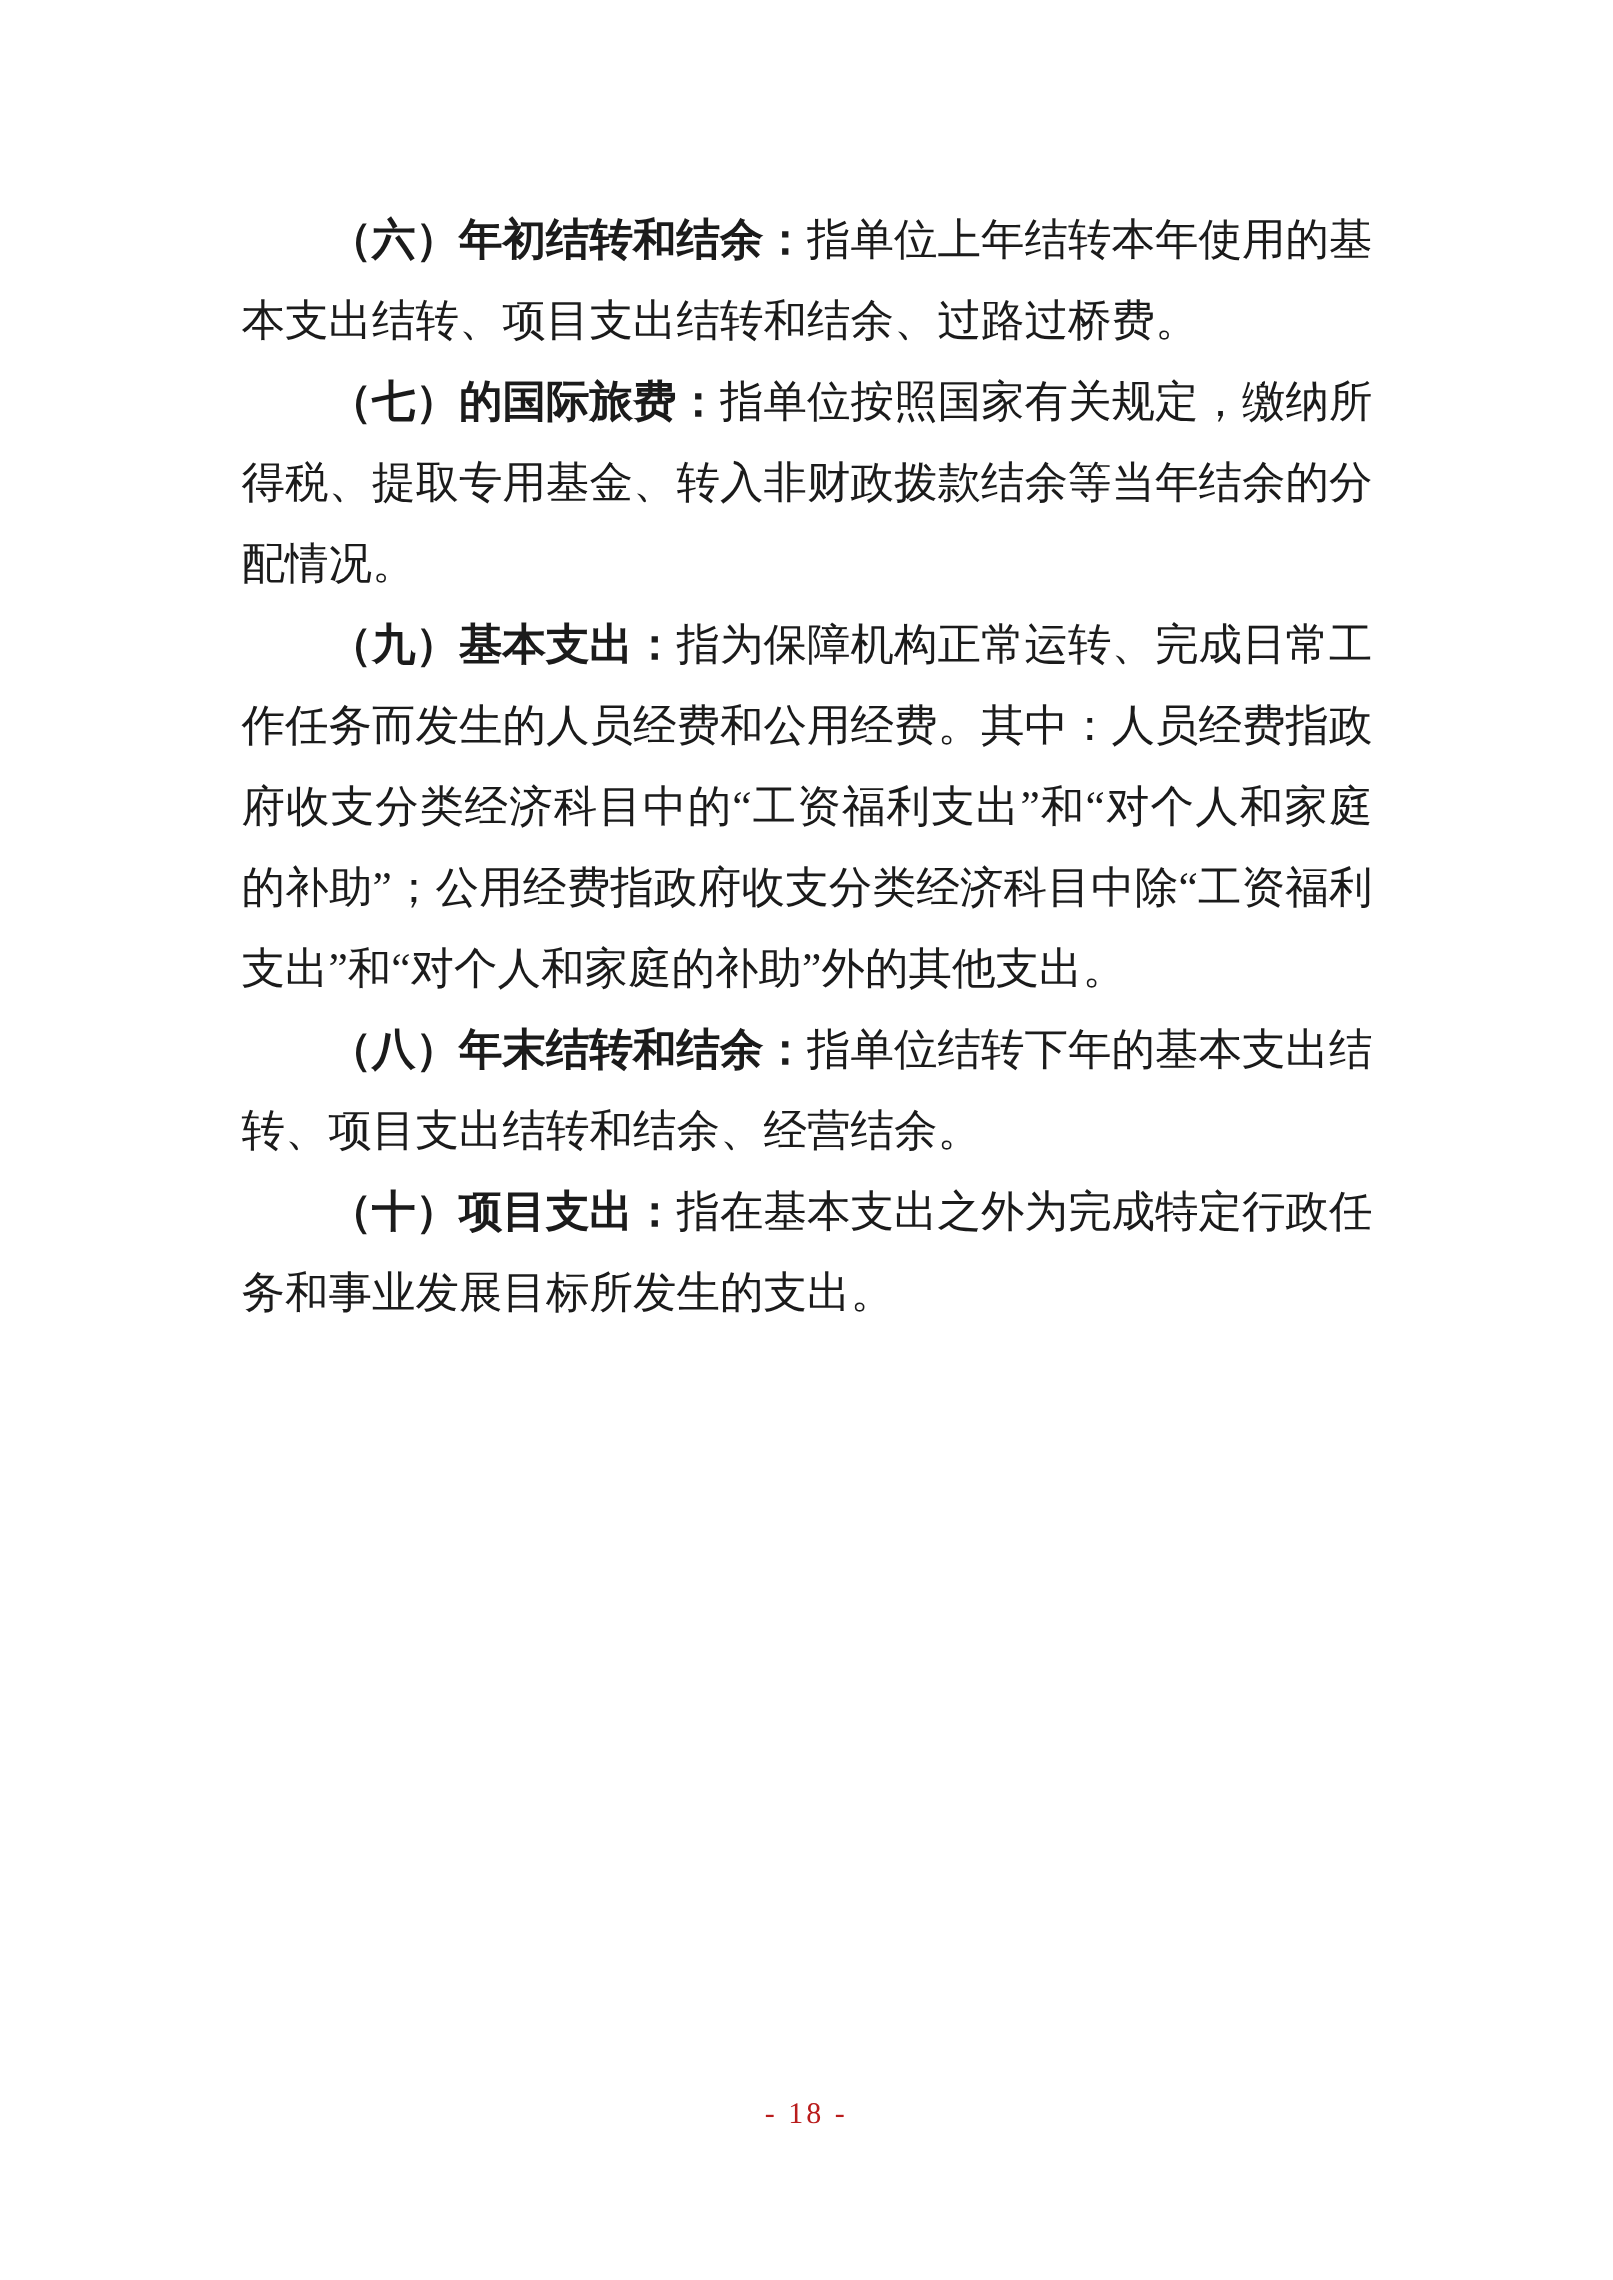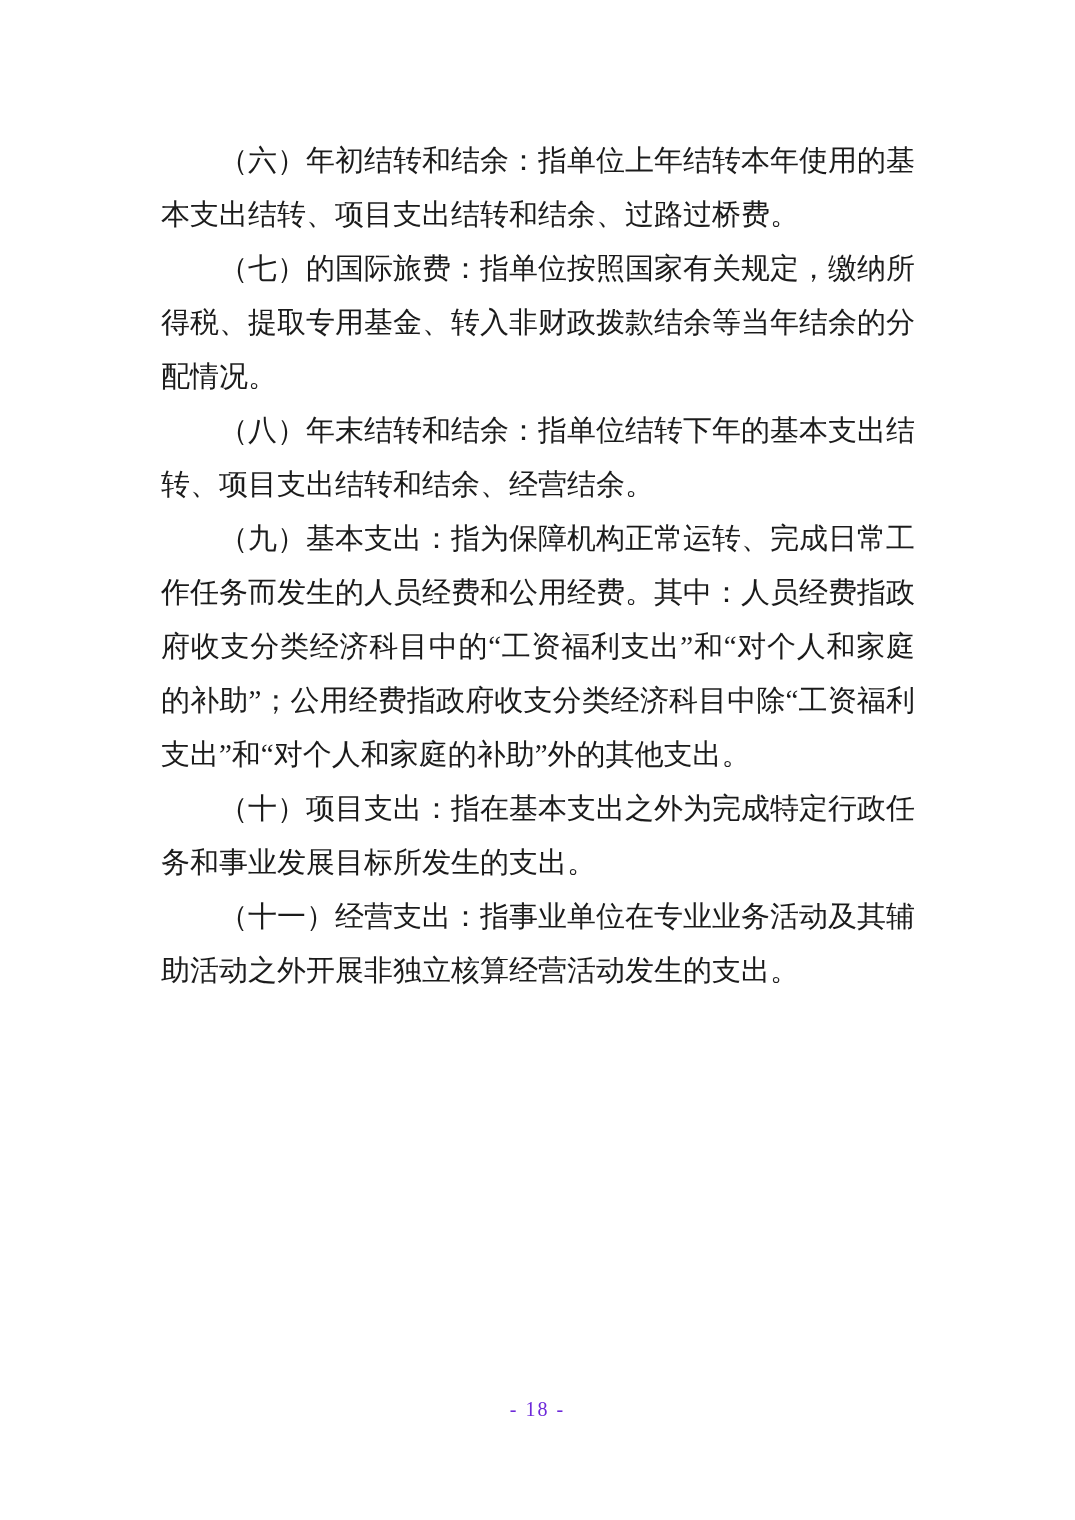--- a/index.html
+++ b/index.html
@@ -26,46 +26,45 @@
     padding: 0;
     font-size: 29px;
     line-height: 54px;
     text-align: justify;
     text-justify: inter-ideograph;
     text-indent: 2em;
     letter-spacing: 0px;
     word-break: break-all;
   }
   .para .head {
-    font-weight: normal;
+    font-weight: bold;
   }
   .page-footer {
     position: absolute;
     left: 0;
     top: 1398px;
     width: 100%;
     text-align: center;
     font-size: 20px;
     letter-spacing: 2px;
-    color: #6d28d9;
+    color: #b91c1c;
   }
 </style>
 </head>
 <body>
 
 <div class="doc-content">
 
   <p class="para"><b class="head">（六）年初结转和结余：</b><span>指单位上年结转本年使用的基本支出结转、项目支出结转和结余、过路过桥费。</span></p>
 
   <p class="para"><b class="head">（七）的国际旅费：</b><span>指单位按照国家有关规定，缴纳所得税、提取专用基金、转入非财政拨款结余等当年结余的分配情况。</span></p>
 
+  <p class="para"><b class="head">（九）基本支出：</b><span>指为保障机构正常运转、完成日常工作任务而发生的人员经费和公用经费。其中：人员经费指政府收支分类经济科目中的“工资福利支出”和“对个人和家庭的补助”；公用经费指政府收支分类经济科目中除“工资福利支出”和“对个人和家庭的补助”外的其他支出。</span></p>
+
   <p class="para"><b class="head">（八）年末结转和结余：</b><span>指单位结转下年的基本支出结转、项目支出结转和结余、经营结余。</span></p>
-
-  <p class="para"><b class="head">（九）基本支出：</b><span>指为保障机构正常运转、完成日常工作任务而发生的人员经费和公用经费。其中：人员经费指政府收支分类经济科目中的“工资福利支出”和“对个人和家庭的补助”；公用经费指政府收支分类经济科目中除“工资福利支出”和“对个人和家庭的补助”外的其他支出。</span></p>
 
   <p class="para"><b class="head">（十）项目支出：</b><span>指在基本支出之外为完成特定行政任务和事业发展目标所发生的支出。</span></p>
 
-  <p class="para"><b class="head">（十一）经营支出：</b><span>指事业单位在专业业务活动及其辅助活动之外开展非独立核算经营活动发生的支出。</span></p>
 
 
 </div>
 
 <div class="page-footer">- 18 -</div>
 
 </body></html>

